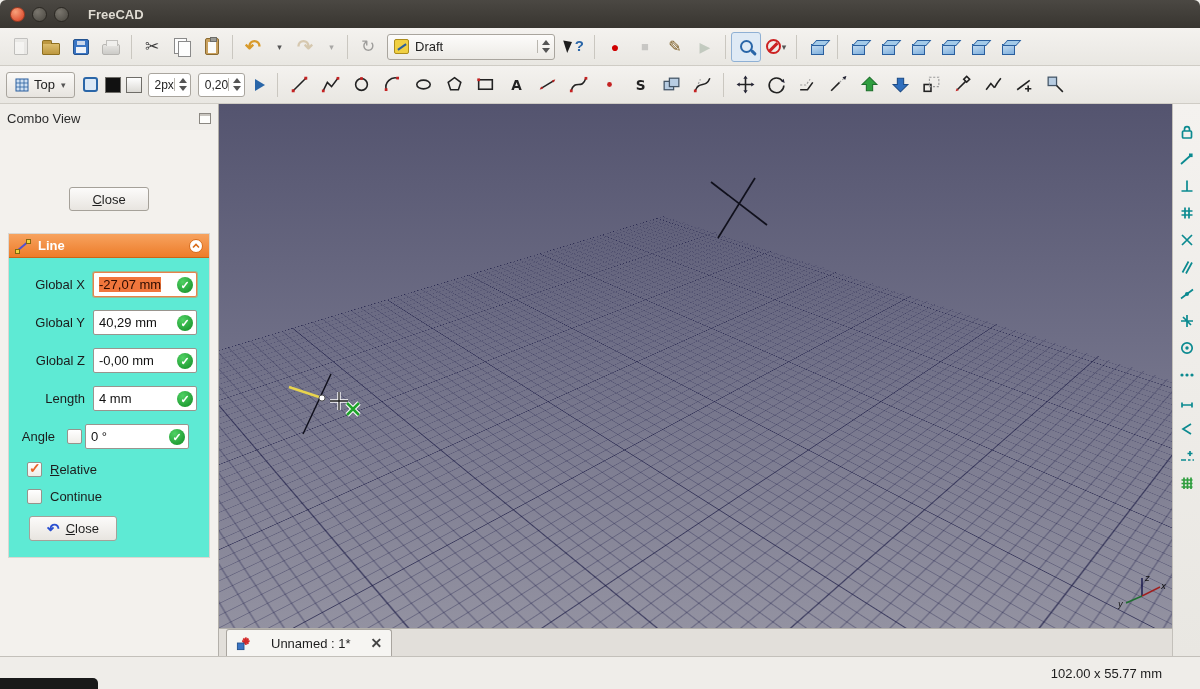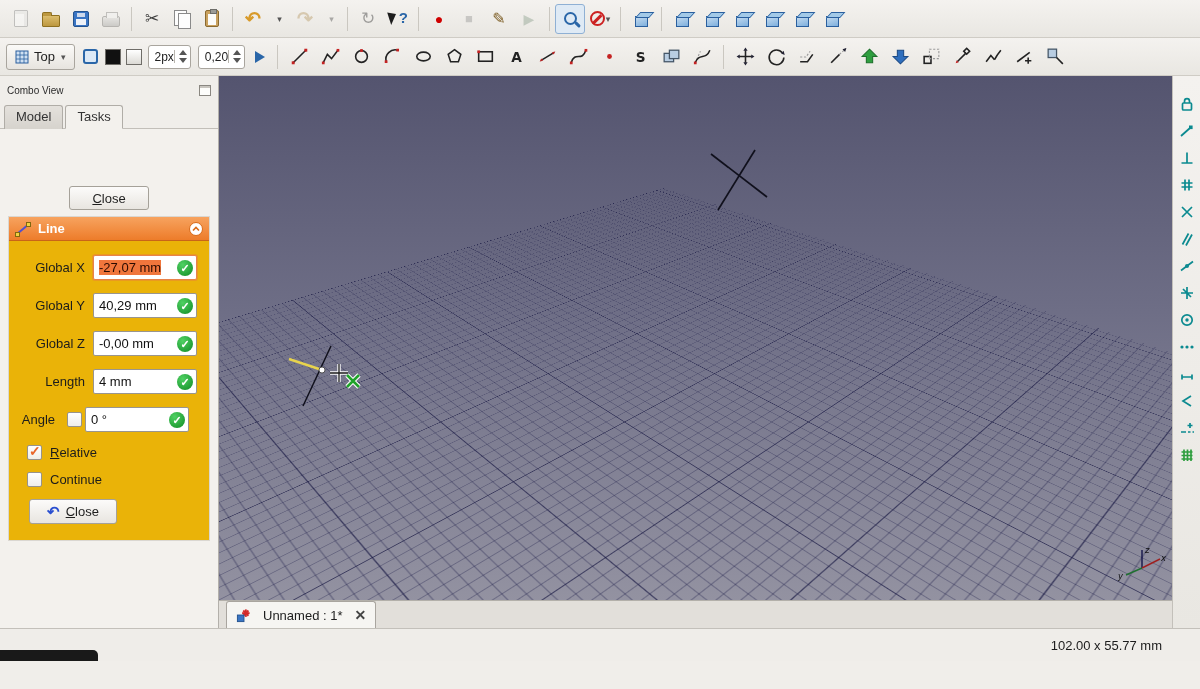--- a/index.html
+++ b/index.html
@@ -82,35 +82,35 @@
   .ti .dn { fill:#2f6fbe; stroke:#1c4b86; stroke-width:1; }
   .ti .face { fill:#b8cde2; stroke:#456; stroke-width:1.2; }
   .ti .hd { stroke:#999; stroke-width:1; stroke-dasharray:2 1.6; }
   .ti text { fill:#222; stroke:none; font:bold 13px "DejaVu Sans", sans-serif; }
 
   
   .main { display:flex; height:552px; }
 
   
   .combo { width:219px; background:#f0eeea; border-right:1px solid #b3b0aa; display:flex; flex-direction:column; }
-  .cv-head { height:26px; display:flex; align-items:center; padding:3px 7px 0; font-size:10px; color:#2b2b2b; }
+  .cv-head { height:26px; display:flex; align-items:center; padding:3px 7px 0; font-size:13px; color:#2b2b2b; }
   .float-btn { margin-left:auto; width:12px; height:11px; border:1px solid #8a8781; background:#fdfdfb; box-shadow:inset 0 2px 0 #c8c5bf; }
   .cv-tabs { display:flex; padding:2px 4px 0; gap:2px; border-bottom:1px solid #c2bfb9; }
   .cv-tab { padding:3px 11px 4px; font-size:13px; border:1px solid #b0ada7; border-bottom:none; border-radius:3px 3px 0 0; background:linear-gradient(#e4e1dc,#d6d3cd); color:#333; position:relative; top:1px; }
   .cv-tab.active { background:#f3f1ed; top:1px; border-bottom:1px solid #f3f1ed; }
   .cv-body { flex:1; background:#f3f1ed; padding:20px 8px 0; display:flex; flex-direction:column; }
   .btn { border:1px solid #a5a199; border-radius:3px; background:linear-gradient(#fcfbfa,#e8e5e0); font-size:13px; color:#1f1f1f; display:flex; align-items:center; justify-content:center; gap:6px; }
   .close-btn { align-self:center; width:80px; height:24px;margin-top:37px; }
   .mn { display:block; }
   .mn::first-letter { text-decoration:underline; }
 
-  .task-box { margin-top:6px; border:1px solid #dad7d1; }
+  .task-box { margin-top:22px; border:1px solid #dad7d1; }
   .task-head { height:24px; background:linear-gradient(#f7a35f,#ed7c2a); display:flex; align-items:center; gap:6px; padding:0 5px; color:#fff; font-weight:bold; font-size:13px; border-bottom:1px solid #c96518; }
   .task-head .ttl { flex:1; }
-  .task-body { background:#eab308; padding:14px 6px 16px; }
+  .task-body { background:#5eead4; padding:14px 6px 16px; }
   .frow { display:flex; align-items:center; margin-bottom:13px; }
   .flabel { width:78px; text-align:right; padding-right:8px; font-size:13px; color:#1c1c1c; }
   .flabel.short { width:48px; }
   .cbgap { width:22px; display:flex; justify-content:center; }
   .finput { position:relative; width:104px; height:25px; background:#fff; border:1px solid #99958e; border-radius:2px; display:flex; align-items:center; padding:0 4px 0 5px; font-size:13px; color:#111; }
   .finput.focus { border-color:#e8834a; box-shadow:0 0 0 1px rgba(235,125,60,.45); }
   .val.sel { background:#f0763c; color:#2b0b00; }
   .chk { position:absolute; right:3px; top:50%; transform:translateY(-50%); width:16px; height:16px; border-radius:50%; background:radial-gradient(circle at 35% 30%, #4fd163, #1f9c33 75%); color:#fff; font-size:11px; line-height:16px; text-align:center; font-weight:bold; }
   .cb { width:15px; height:15px; border:1px solid #97938c; background:linear-gradient(#fff,#efede8); border-radius:2px; position:relative; flex:0 0 auto; }
   .cb.checked::after { content:"✓"; position:absolute; left:1px; top:-3px; color:#e9662a; font-weight:bold; font-size:14px; }
@@ -127,41 +127,47 @@
     background-image:
       repeating-linear-gradient(0deg,  rgba(25,25,70,.32) 0 1px, transparent 1px 13px),
       repeating-linear-gradient(90deg, rgba(25,25,70,.32) 0 1px, transparent 1px 13px),
       repeating-linear-gradient(0deg,  rgba(12,12,55,.5) 0 1px, transparent 1px 130px),
       repeating-linear-gradient(90deg, rgba(12,12,55,.5) 0 1px, transparent 1px 130px);
   }
   .overlay { position:absolute; left:0; top:0; }
 
   
   .doctabs { height:28px; background:#e2dfda; border-top:1px solid #b3b0aa; display:flex; align-items:flex-end; padding-left:7px; }
-  .doctab { height:27px; display:flex; align-items:center; gap:12px; background:#f6f5f2; border:1px solid #a9a59f; border-bottom:none; border-radius:3px 3px 0 0; padding:0 9px; font-size:13px; color:#1d1d1d; }
+  .doctab { height:27px; display:flex; align-items:center; gap:20px; background:#f6f5f2; border:1px solid #a9a59f; border-bottom:none; border-radius:3px 3px 0 0; padding:0 9px; font-size:13px; color:#1d1d1d; }
   .doctab .x { color:#444; font-weight:bold; font-size:14px; }
 
   
   .rtoolbar { width:28px; background:linear-gradient(#f4f2ef,#e9e7e2); border-left:1px solid #c3c0ba; display:flex; flex-direction:column; align-items:center; padding-top:16px; gap:4px; }
   .rbtn { width:23px; height:23px; border:1px solid transparent; border-radius:3px; background:transparent; display:flex; align-items:center; justify-content:center; padding:0; }
   .si { width:18px; height:18px; }
   .si path, .si rect, .si circle, .si line { stroke:#0b8a90; stroke-width:1.7; fill:none; }
   .si .f { fill:#0b8a90; stroke:none; }
   .si.green path { stroke:#2f9e3f; }
 
   
   .statusbar { height:33px; background:#efede9; border-top:1px solid #c3c0ba; display:flex; align-items:center; position:relative; }
   .dim { margin-left:auto; margin-right:38px; font-size:13px; color:#1c1c1c; }
   .artifact { position:absolute; left:0; bottom:0; width:98px; height:11px; background:#191919; border-radius:0 5px 0 0; }
 </style>
 </head>
 <body>
 
 <div class="window">
 
+  <div class="titlebar">
+    <div class="wbtn close"></div>
+    <div class="wbtn min"></div>
+    <div class="wbtn max"></div>
+    <span class="wtitle">FreeCAD</span>
+  </div>
 
   <div class="tbar r1">
     <button class="tbtn dis">
         <span class="i-page"></span>
       </button>
     <button class="tbtn">
         <span class="i-folder"></span>
       </button>
     <button class="tbtn">
         <span class="i-disk"></span>
@@ -189,20 +195,28 @@
     <button class="tbtn dis">
         <span class="g yellow">↷</span>
       </button>
     <button class="tbtn narrow dis">
         <span class="dd">▾</span>
       </button>
     <i class="sep"></i>
     <button class="tbtn dis">
         <span class="g">↻</span>
       </button>
+    <div class="combofield">
+      <span class="i-wb"></span>
+      <span class="lbl">Draft</span>
+      <span class="spin">
+          <i class="up"></i>
+          <i class="dn"></i>
+        </span>
+    </div>
     <button class="tbtn">
       <span class="i-cursorq">
           <span class="arrow"></span>
           <span class="q">?</span>
         </span>
     </button>
     <i class="sep"></i>
     <button class="tbtn">
         <span class="g red">●</span>
       </button>
@@ -438,24 +452,20 @@
         </svg>
       </button>
   </div>
 
   <div class="main">
 
     <div class="combo">
       <div class="cv-head">
         <span>Combo View</span>
         <span class="float-btn"></span>
-      </div>
-      <div class="cv-tabs">
-        <div class="cv-tab">Model</div>
-        <div class="cv-tab active">Tasks</div>
       </div>
       <div class="cv-body">
         <button class="btn close-btn">
             <span class="mn">Close</span>
           </button>
 
         <div class="task-box">
           <div class="task-head">
             <svg width="18" height="18" viewBox="0 0 18 18">
                 <line x1="3" y1="14" x2="15" y2="4" stroke="#5050d0" stroke-width="2"></line>

